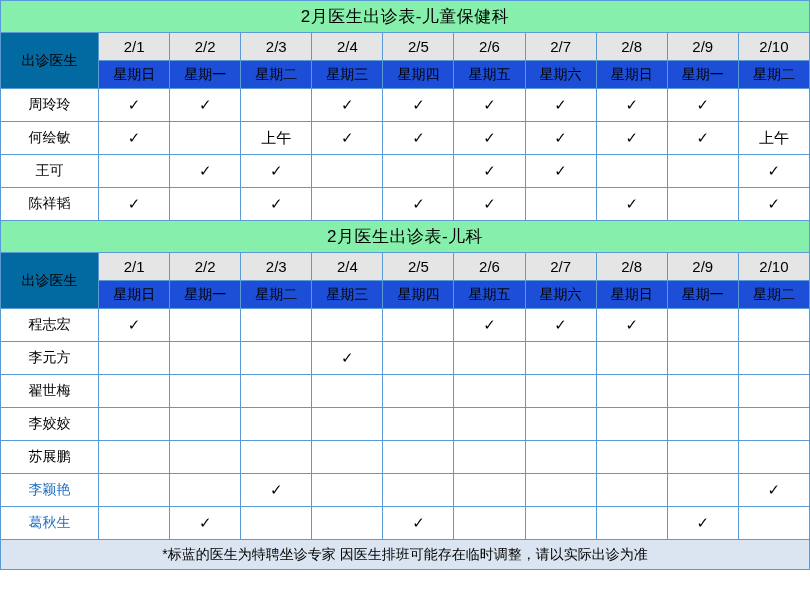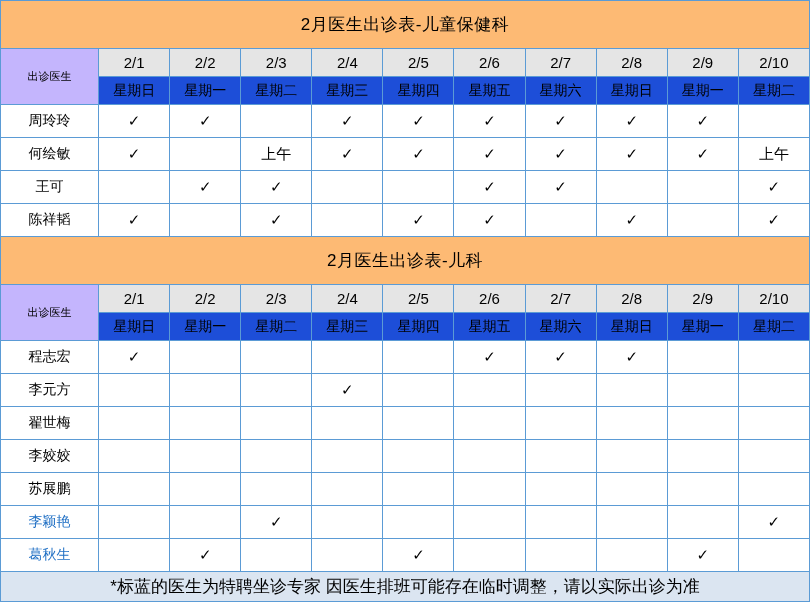--- a/index.html
+++ b/index.html
@@ -27,33 +27,33 @@
     text-align: center;
     vertical-align: middle;
     font-weight: normal;
     color: #000;
   }
   
   col.c0 { width: 98px; }
   col.cx { width: 71px; }
 
   .title-row td {
-    background: #fdba74;
+    background: #86efac;
     color: #ffffff;
     font-size: 17px;
     font-weight: bold;
-    height: 48px;
+    height: 32px;
     letter-spacing: 0.5px;
     border: 1px solid #1f4e9c;
   }
   .hdr-name {
-    background: #c4b5fd;
+    background: #0369a1;
     color: #1f4e9c;
     font-weight: bold;
-    font-size: 11px;
+    font-size: 14px;
     height: 56px;
   }
   .hdr-date {
     background: #e5e5e5;
     color: #1f4e9c;
     font-weight: bold;
     font-size: 15px;
     height: 28px;
   }
   .hdr-week {
@@ -73,21 +73,21 @@
     margin-left: 31px;
   }
   .cell {
     height: 31px;
     font-size: 15px;
     color: #000;
   }
   .note td {
     background: #dbe5f1;
     color: #1f4e9c;
-    font-size: 17px;
+    font-size: 14px;
     height: 30px;
     font-weight: bold;
   }
   .note .note-inner {
     display: block;
     padding: 0 4px;
   }
 </style>
 </head>
 <body>

